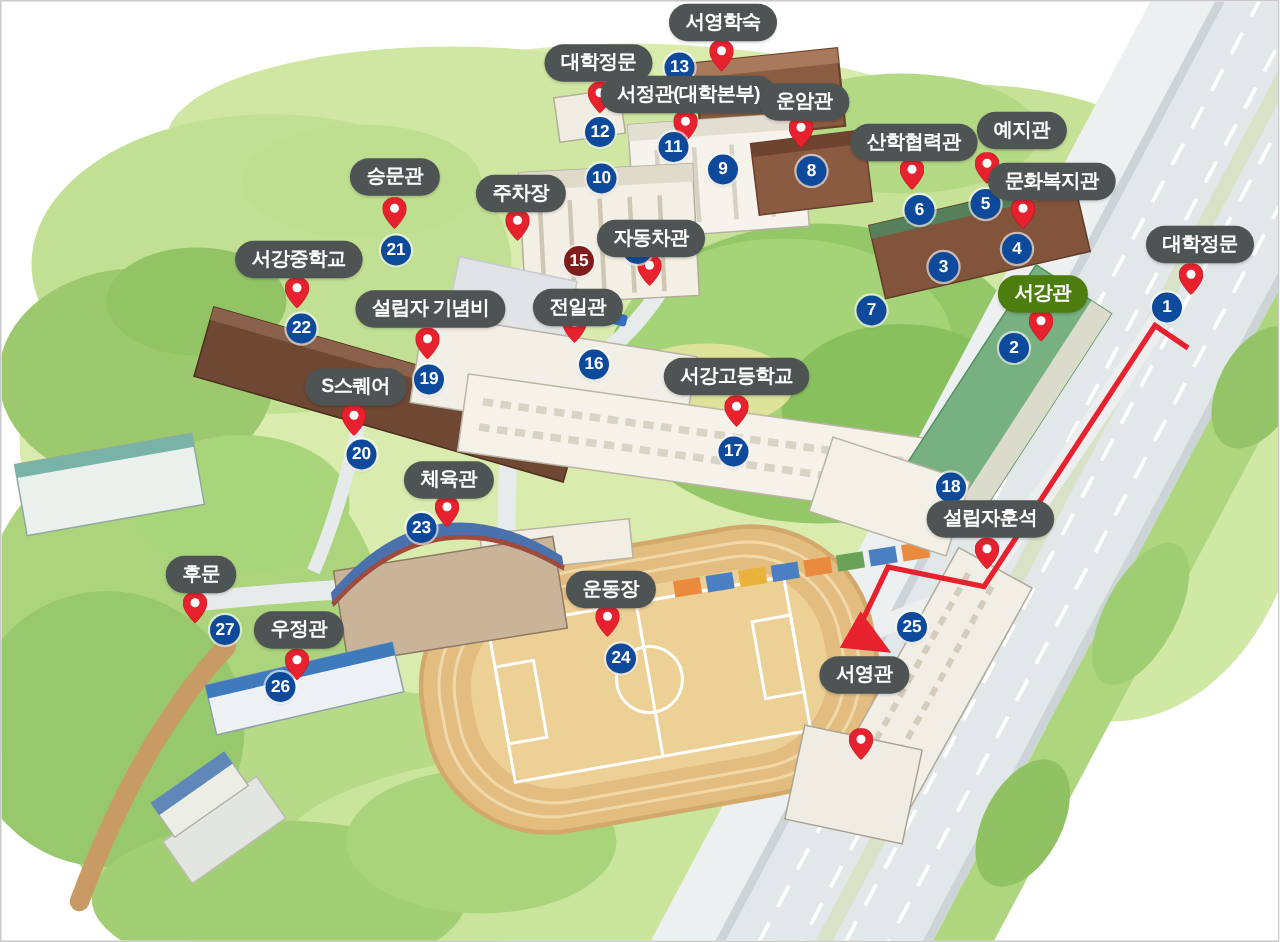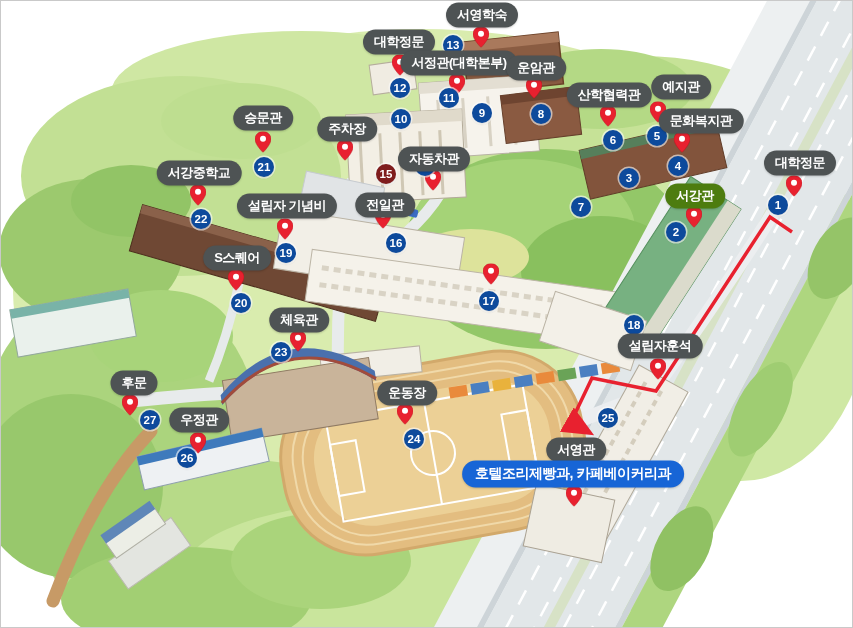--- a/index.html
+++ b/index.html
@@ -307,20 +307,21 @@
           <path d="M8 0C3.6 0 0 3.4 0 7.6 0 13.3 8 21 8 21s8-7.7 8-13.4C16 3.4 12.4 0 8 0z" fill="#e8212f" stroke="#c0121f" stroke-width="0.5"></path>
           <circle cx="8" cy="7.4" r="3" fill="#ffffff"></circle>
         </svg></div>
       <div class="num" style="background: rgb(13, 74, 156); left: 395px; top: 242px;">16</div>
       <div class="pill" style="background: rgb(78, 83, 84); color: rgb(255, 255, 255); left: 236px; top: 257px;">S스퀘어</div>
       <div class="pin" style="left: 235px; top: 280px;"><svg width="16" height="21" viewBox="0 0 16 21">
           <path d="M8 0C3.6 0 0 3.4 0 7.6 0 13.3 8 21 8 21s8-7.7 8-13.4C16 3.4 12.4 0 8 0z" fill="#e8212f" stroke="#c0121f" stroke-width="0.5"></path>
           <circle cx="8" cy="7.4" r="3" fill="#ffffff"></circle>
         </svg></div>
       <div class="num" style="background: rgb(13, 74, 156); left: 240px; top: 302px;">20</div>
+      <div class="pill" style="background: rgb(78, 83, 84); color: rgb(255, 255, 255); left: 490px; top: 250px;">서강고등학교</div>
       <div class="pin" style="left: 490px; top: 274px;"><svg width="16" height="21" viewBox="0 0 16 21">
           <path d="M8 0C3.6 0 0 3.4 0 7.6 0 13.3 8 21 8 21s8-7.7 8-13.4C16 3.4 12.4 0 8 0z" fill="#e8212f" stroke="#c0121f" stroke-width="0.5"></path>
           <circle cx="8" cy="7.4" r="3" fill="#ffffff"></circle>
         </svg></div>
       <div class="num" style="background: rgb(13, 74, 156); left: 488px; top: 300px;">17</div>
       <div class="pill" style="background: rgb(78, 83, 84); color: rgb(255, 255, 255); left: 659px; top: 345px;">설립자훈석</div>
       <div class="pin" style="left: 657px; top: 369px;"><svg width="16" height="21" viewBox="0 0 16 21">
           <path d="M8 0C3.6 0 0 3.4 0 7.6 0 13.3 8 21 8 21s8-7.7 8-13.4C16 3.4 12.4 0 8 0z" fill="#e8212f" stroke="#c0121f" stroke-width="0.5"></path>
           <circle cx="8" cy="7.4" r="3" fill="#ffffff"></circle>
         </svg></div>
@@ -343,20 +344,19 @@
           <circle cx="8" cy="7.4" r="3" fill="#ffffff"></circle>
         </svg></div>
       <div class="num" style="background: rgb(13, 74, 156); left: 186px; top: 457px;">26</div>
       <div class="pill" style="background: rgb(78, 83, 84); color: rgb(255, 255, 255); left: 406px; top: 392px;">운동장</div>
       <div class="pin" style="left: 404px; top: 414px;"><svg width="16" height="21" viewBox="0 0 16 21">
           <path d="M8 0C3.6 0 0 3.4 0 7.6 0 13.3 8 21 8 21s8-7.7 8-13.4C16 3.4 12.4 0 8 0z" fill="#e8212f" stroke="#c0121f" stroke-width="0.5"></path>
           <circle cx="8" cy="7.4" r="3" fill="#ffffff"></circle>
         </svg></div>
       <div class="num" style="background: rgb(13, 74, 156); left: 413px; top: 438px;">24</div>
       <div class="pill" style="background: rgb(78, 83, 84); color: rgb(255, 255, 255); left: 575px; top: 449px;">서영관</div>
-      <div class="pill pill-blue" style="background: rgb(23, 101, 214); color: rgb(255, 255, 255); left: 572px; top: 473px;">호텔조리제빵과, 카페베이커리과</div>
       <div class="pin" style="left: 573px; top: 496px;"><svg width="16" height="21" viewBox="0 0 16 21">
           <path d="M8 0C3.6 0 0 3.4 0 7.6 0 13.3 8 21 8 21s8-7.7 8-13.4C16 3.4 12.4 0 8 0z" fill="#e8212f" stroke="#c0121f" stroke-width="0.5"></path>
           <circle cx="8" cy="7.4" r="3" fill="#ffffff"></circle>
         </svg></div>
       <div class="num" style="background: rgb(13, 74, 156); left: 607px; top: 417px;">25</div>
     </div>
 </div>
 
 </body></html>

